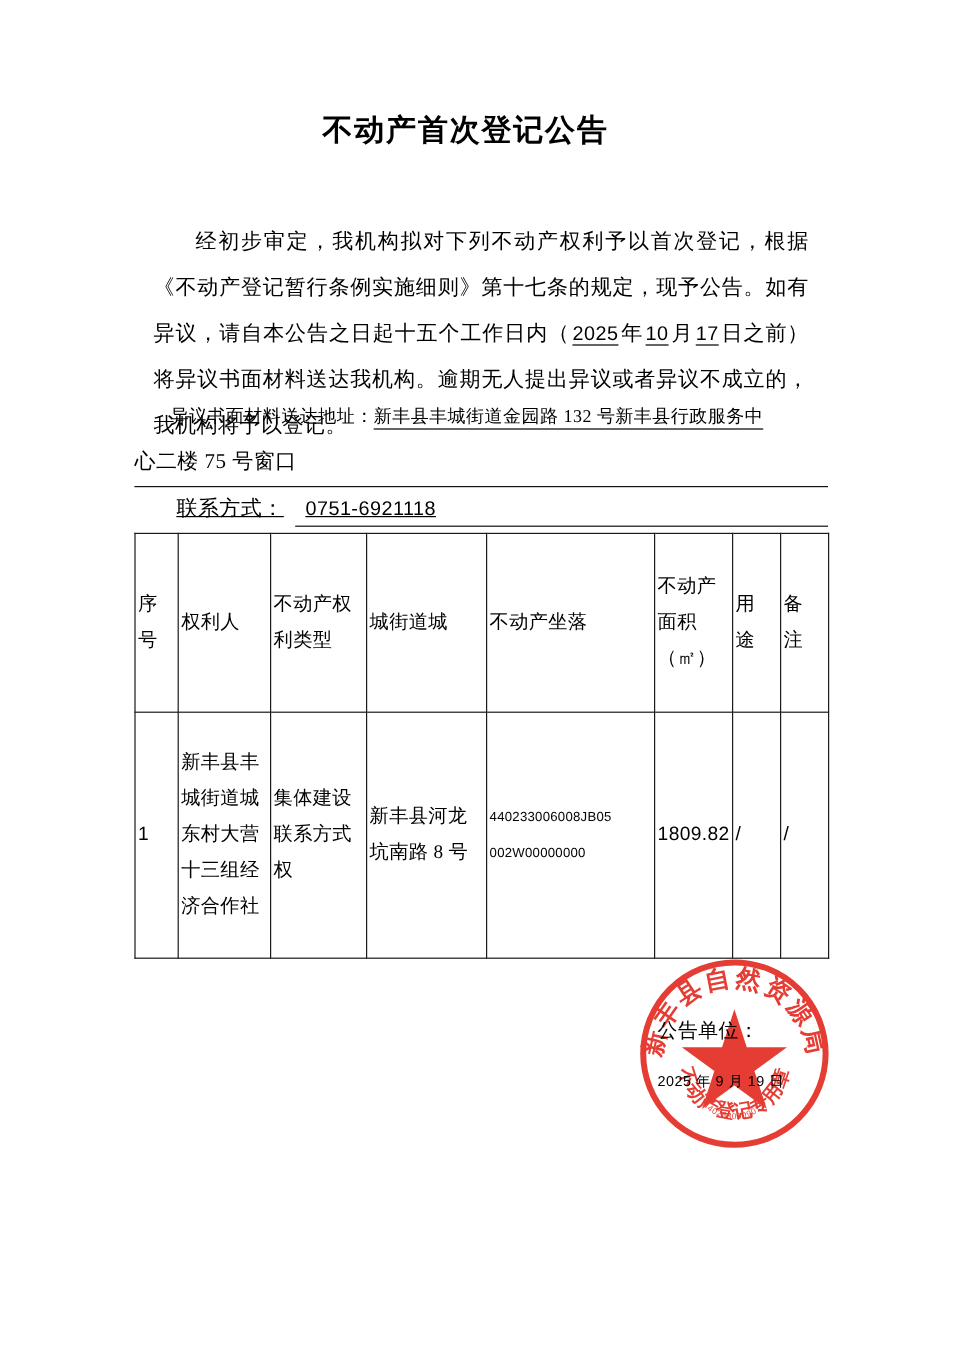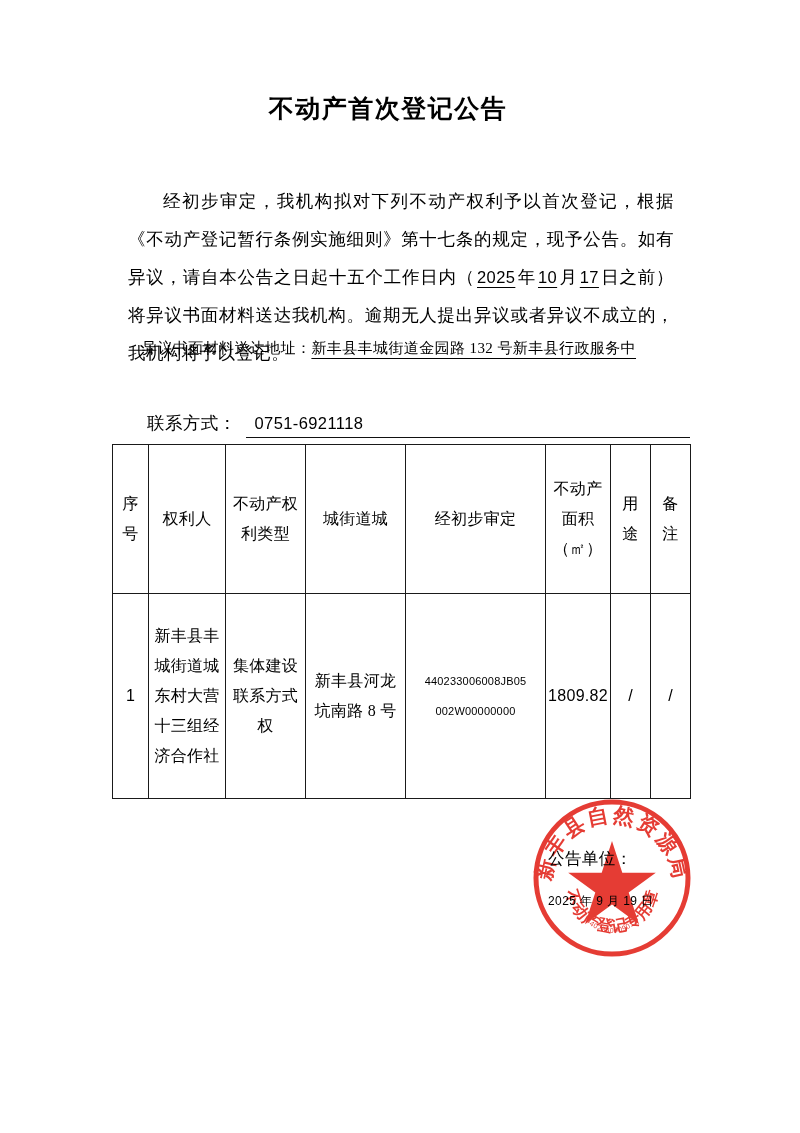--- a/index.html
+++ b/index.html
@@ -97,20 +97,21 @@
     top: 406px;
     left: 112px;
     width: 578px;
   }
   .tel-line {
     font-size: 17.5px;
     line-height: 34px;
     text-indent: 2em;
     letter-spacing: 0.4px;
     position: relative;
+    text-decoration: underline;
   }
   .tel-underline {
     position: absolute;
     left: 134px;
     right: 0;
     bottom: 2px;
     border-bottom: 1.4px solid #111;
   }
   .tel-value {
     font-family: "Liberation Sans", "DejaVu Sans", sans-serif;
@@ -125,21 +126,21 @@
     left: 112px;
     width: 578px;
   }
   table.reg {
     border-collapse: collapse;
     width: 578px;
     table-layout: fixed;
   }
   table.reg th, table.reg td {
     border: 1.3px solid #1a1a1a;
-    text-align: center;
+    text-align: left;
     vertical-align: middle;
     font-size: 16px;
     line-height: 30px;
     padding: 4px 2px;
     letter-spacing: 0.3px;
     font-weight: normal;
   }
   table.reg thead th {
     height: 140px;
   }
@@ -203,20 +204,21 @@
 <div class="page">
 
   <div class="doc-title">不动产首次登记公告</div>
 
   <div class="body-block">
     <p class="para indent"><span>经初步审定，我机构拟对下列不动产权利予以首次登记，根据《不动产登记暂行条例实施细则》第十七条的规定，现予公告。如有异议，请自本公告之日起十五个工作日内（</span><span class="fill num">2025</span><span>年</span><span class="fill num">10</span><span>月</span><span class="fill num">17</span><span>日之前）将异议书面材料送达我机构。逾期无人提出异议或者异议不成立的，我机构将予以登记。</span></p>
   </div>
 
   <div class="addr-block">
     <div class="addr-line1"><span>异议书面材料送达地址：</span><span class="u">新丰县丰城街道金园路 132 号新丰县行政服务中</span></div>
+    <div class="addr-line2">心二楼 75 号窗口</div>
   </div>
 
   <div class="tel-block">
     <div class="tel-line"><span>联系方式：</span><span class="tel-value">0751-6921118</span>
       <span class="tel-underline"></span>
     </div>
   </div>
 
   <div class="tbl-wrap">
     <table class="reg">
@@ -240,21 +242,21 @@
             <span class="stack">权利人</span>
           </th>
           <th>
             <span class="stack">不动产权</span>
             <span class="stack">利类型</span>
           </th>
           <th>
             <span class="stack">城街道城</span>
           </th>
           <th>
-            <span class="stack">经初步审定</span>
+            <span class="stack">不动产坐落</span>
           </th>
           <th>
             <span class="stack">不动产</span>
             <span class="stack">面积</span>
             <span class="stack">（㎡）</span>
           </th>
           <th>
             <span class="stack">用</span>
             <span class="stack">途</span>
           </th>

